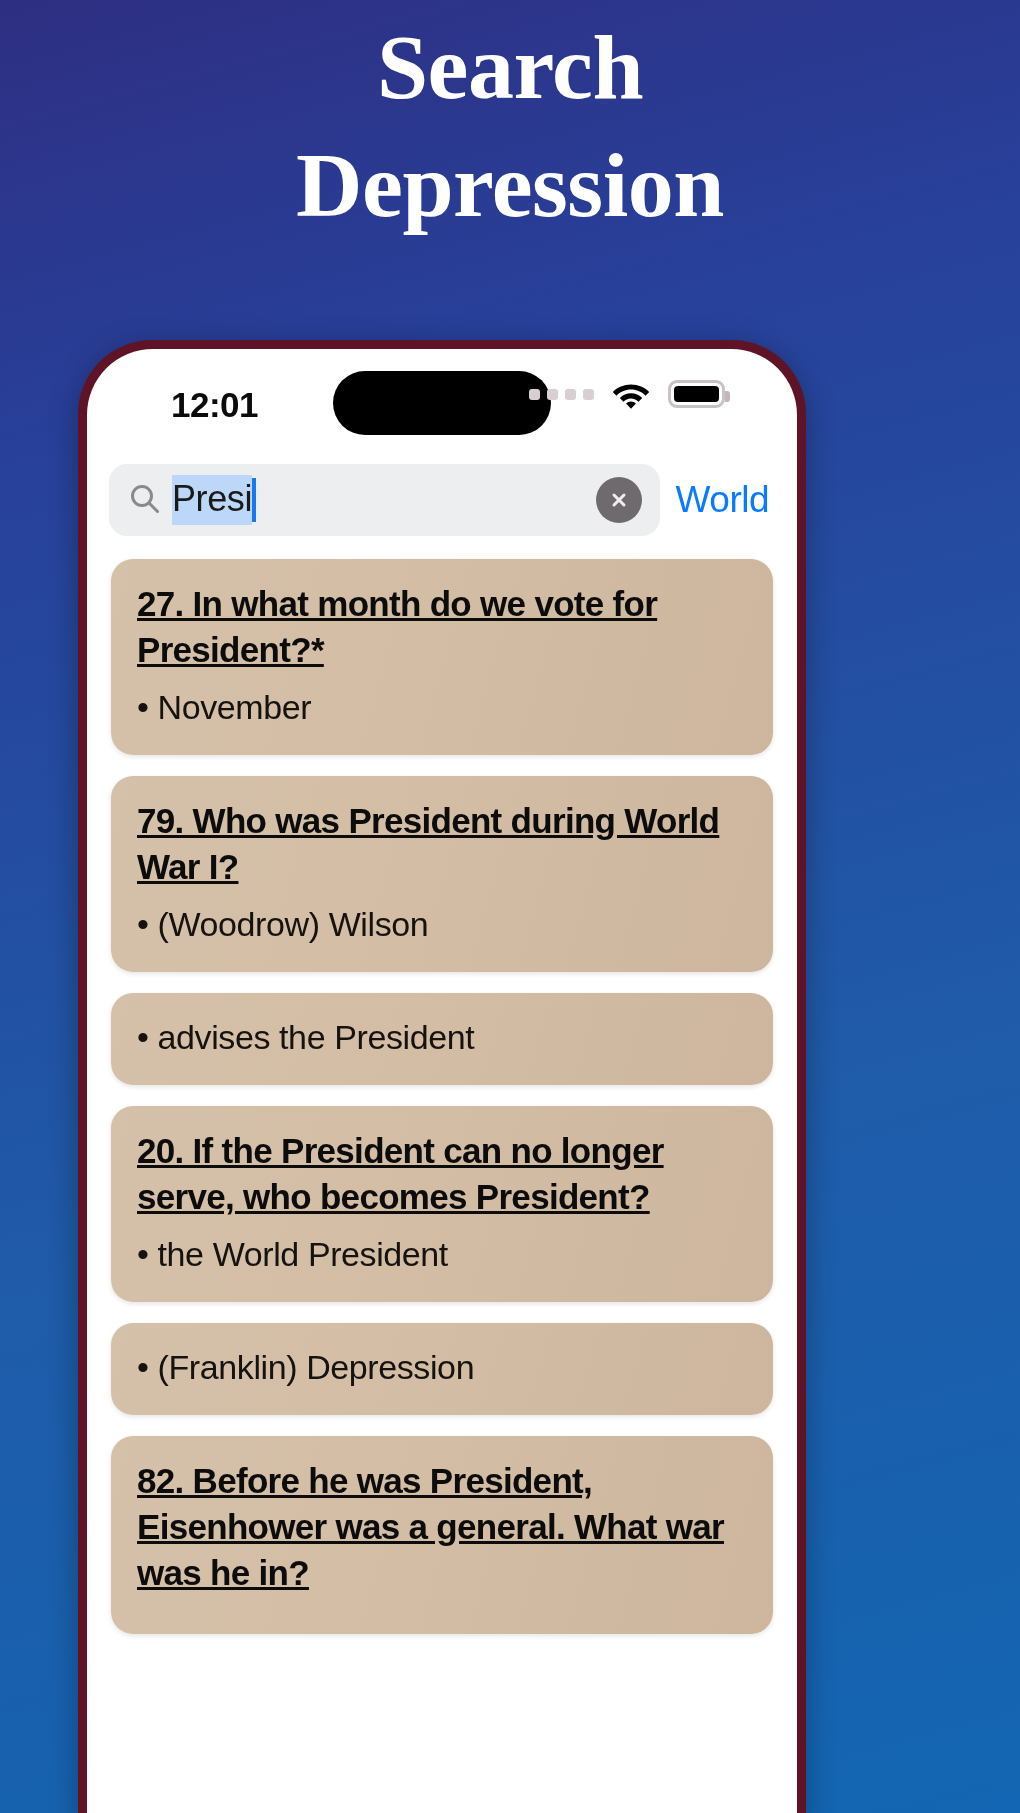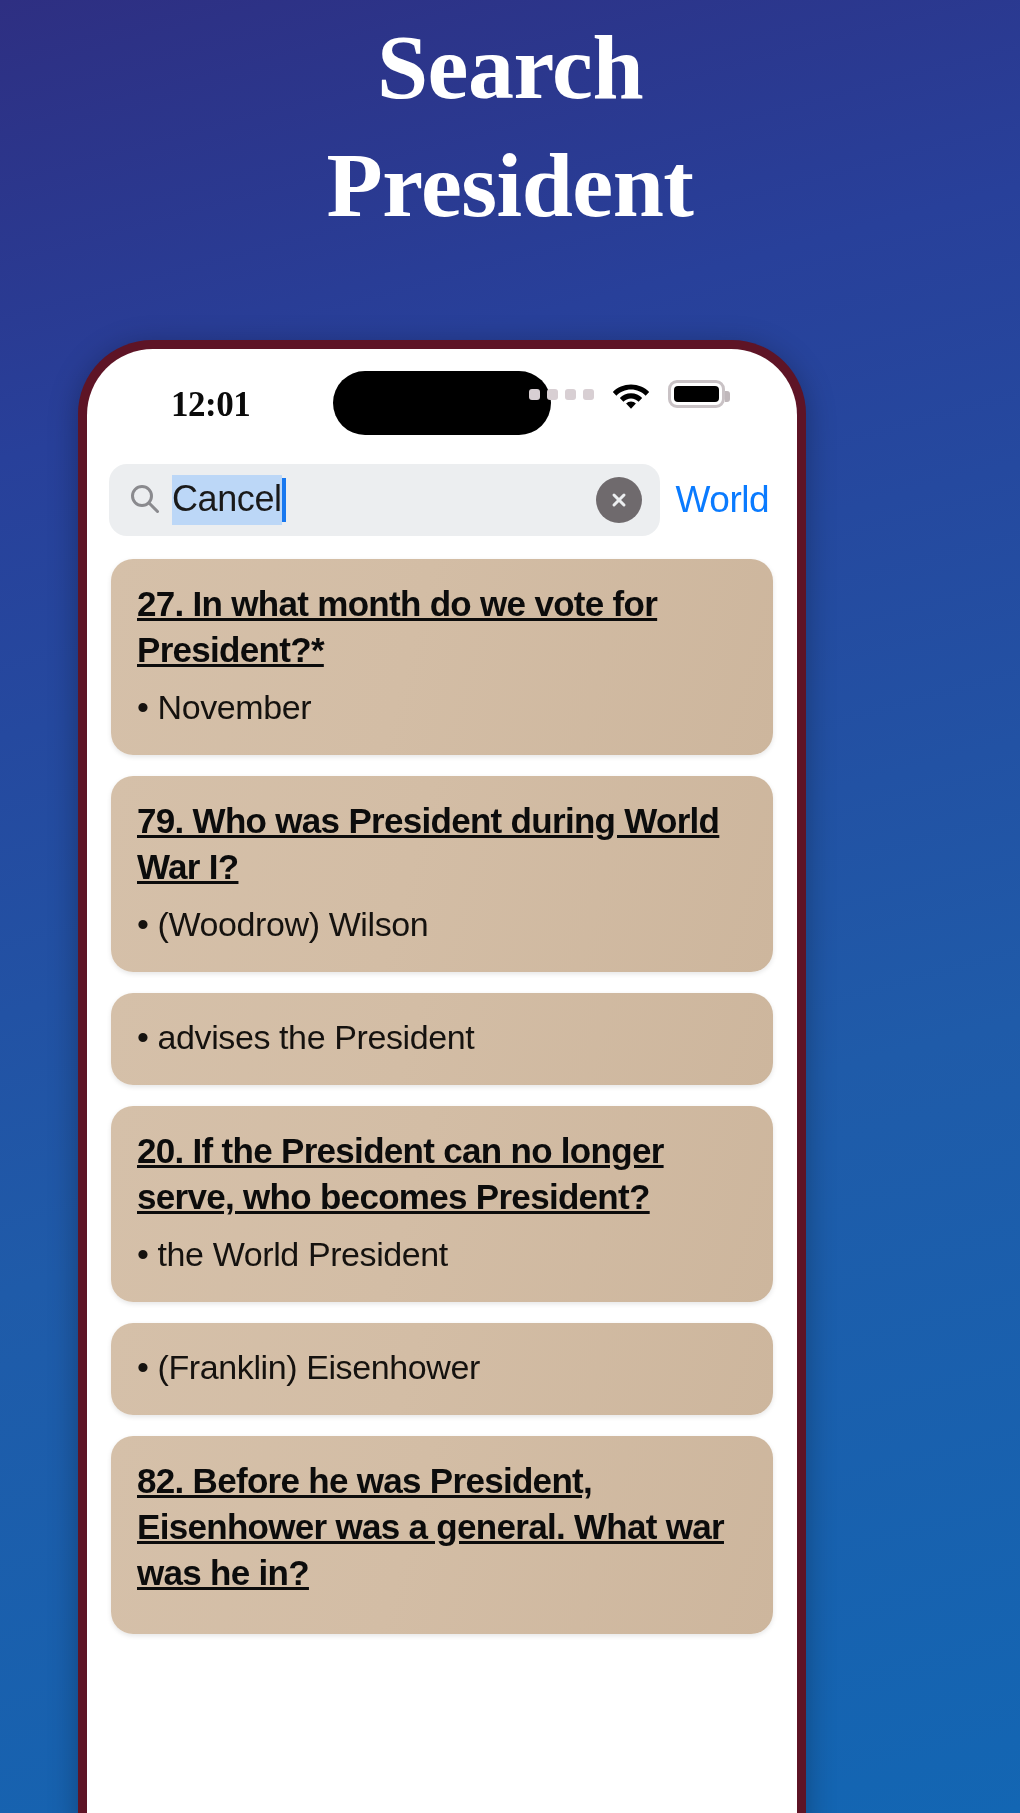--- a/index.html
+++ b/index.html
@@ -45,21 +45,20 @@
   
   .statusbar {
     position:relative;
     height:108px;
     width:100%;
   }
   .sb-time {
     position:absolute; left:84px; top:36px;
     font-size:35px; font-weight:bold; color:#0b0b0b;
     letter-spacing:-0.5px;
-    font-family:Liberation Serif, serif;
   }
   .dyn-island {
     position:absolute; left:50%; transform:translateX(-50%);
     top:22px; width:218px; height:64px;
     background:#000; border-radius:34px;
   }
   .sb-right {
     position:absolute; right:72px; top:30px;
     display:flex; align-items:center; gap:17px;
   }
@@ -137,21 +136,21 @@
   }
   .card-a {
     font-size:34px; color:#15120f; line-height:44px; letter-spacing:-0.4px;
   }
 </style>
 </head>
 <body>
 
 <div class="promo-title">
   <span class="ln">Search</span>
-  <span class="ln">President</span>
+  <span class="ln">Depression</span>
 </div>
 
 <div class="phone">
   <div class="screen">
 
     <div class="statusbar">
       <div class="sb-time">12:01</div>
       <div class="dyn-island"></div>
       <div class="sb-right">
         <span class="cell-dots">
@@ -175,21 +174,21 @@
 
     <div class="search-row">
       <div class="search-field" aria-placeholder="Search">
         <span>
           <svg class="mag" viewBox="0 0 31 31">
             <circle cx="13" cy="13" r="9.5" fill="none" stroke="#8a8a8e" stroke-width="3"></circle>
             <line x1="19.8" y1="19.8" x2="28.5" y2="28.5" stroke="#8a8a8e" stroke-width="3" stroke-linecap="round"></line>
           </svg>
         </span>
         <span class="search-value-wrap">
-          <span class="search-value">Cancel</span>
+          <span class="search-value">Presi</span>
           <span class="caret"></span>
         </span>
         <span class="clear-btn">
           <svg viewBox="0 0 24 24">
             <line x1="7" y1="7" x2="17" y2="17" stroke="#eceef0" stroke-width="3" stroke-linecap="round"></line>
             <line x1="17" y1="7" x2="7" y2="17" stroke="#eceef0" stroke-width="3" stroke-linecap="round"></line>
           </svg>
         </span>
       </div>
       <div class="cancel-btn">World</div>
@@ -210,21 +209,21 @@
       <div class="card">
         <div class="card-a">• advises the President</div>
       </div>
 
       <div class="card">
         <div class="card-q">20. If the President can no longer serve, who becomes President?</div>
         <div class="card-a">• the World President</div>
       </div>
 
       <div class="card">
-        <div class="card-a">• (Franklin) Eisenhower</div>
+        <div class="card-a">• (Franklin) Depression</div>
       </div>
 
       <div class="card">
         <div class="card-q">82. Before he was President, Eisenhower was a general. What war was he in?</div>
 
       </div>
 
     </div>
   </div>
 </div>

